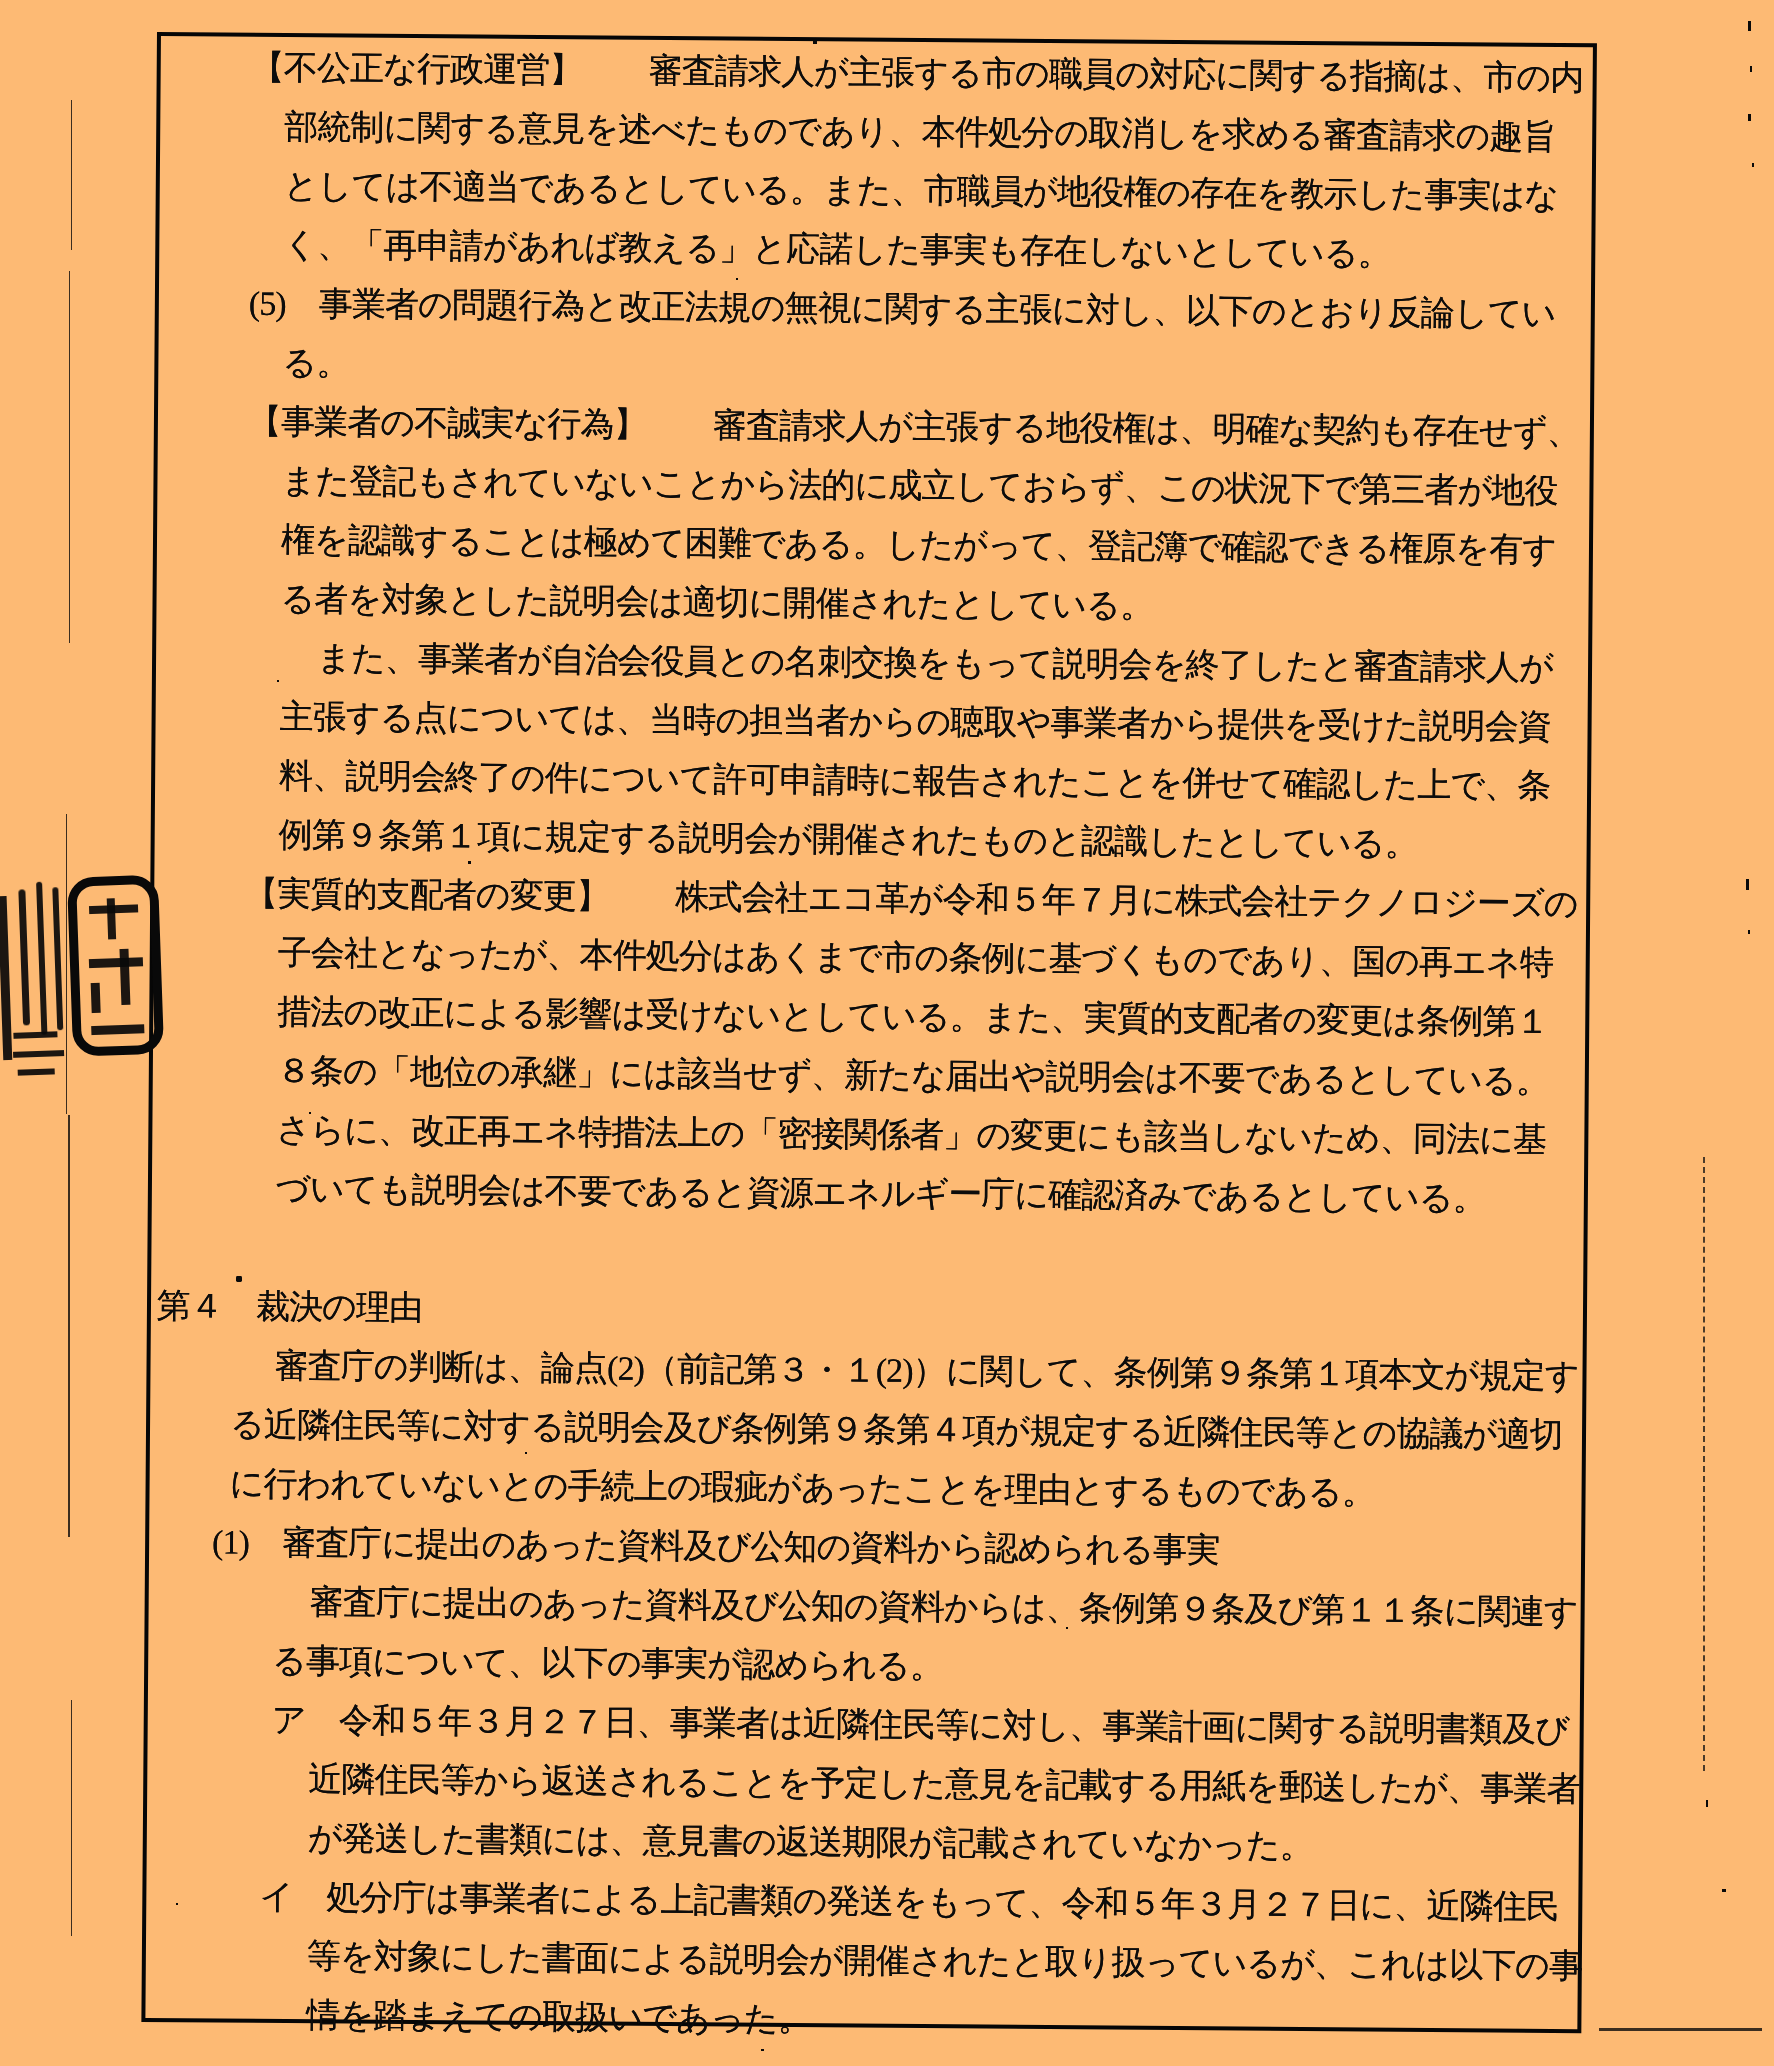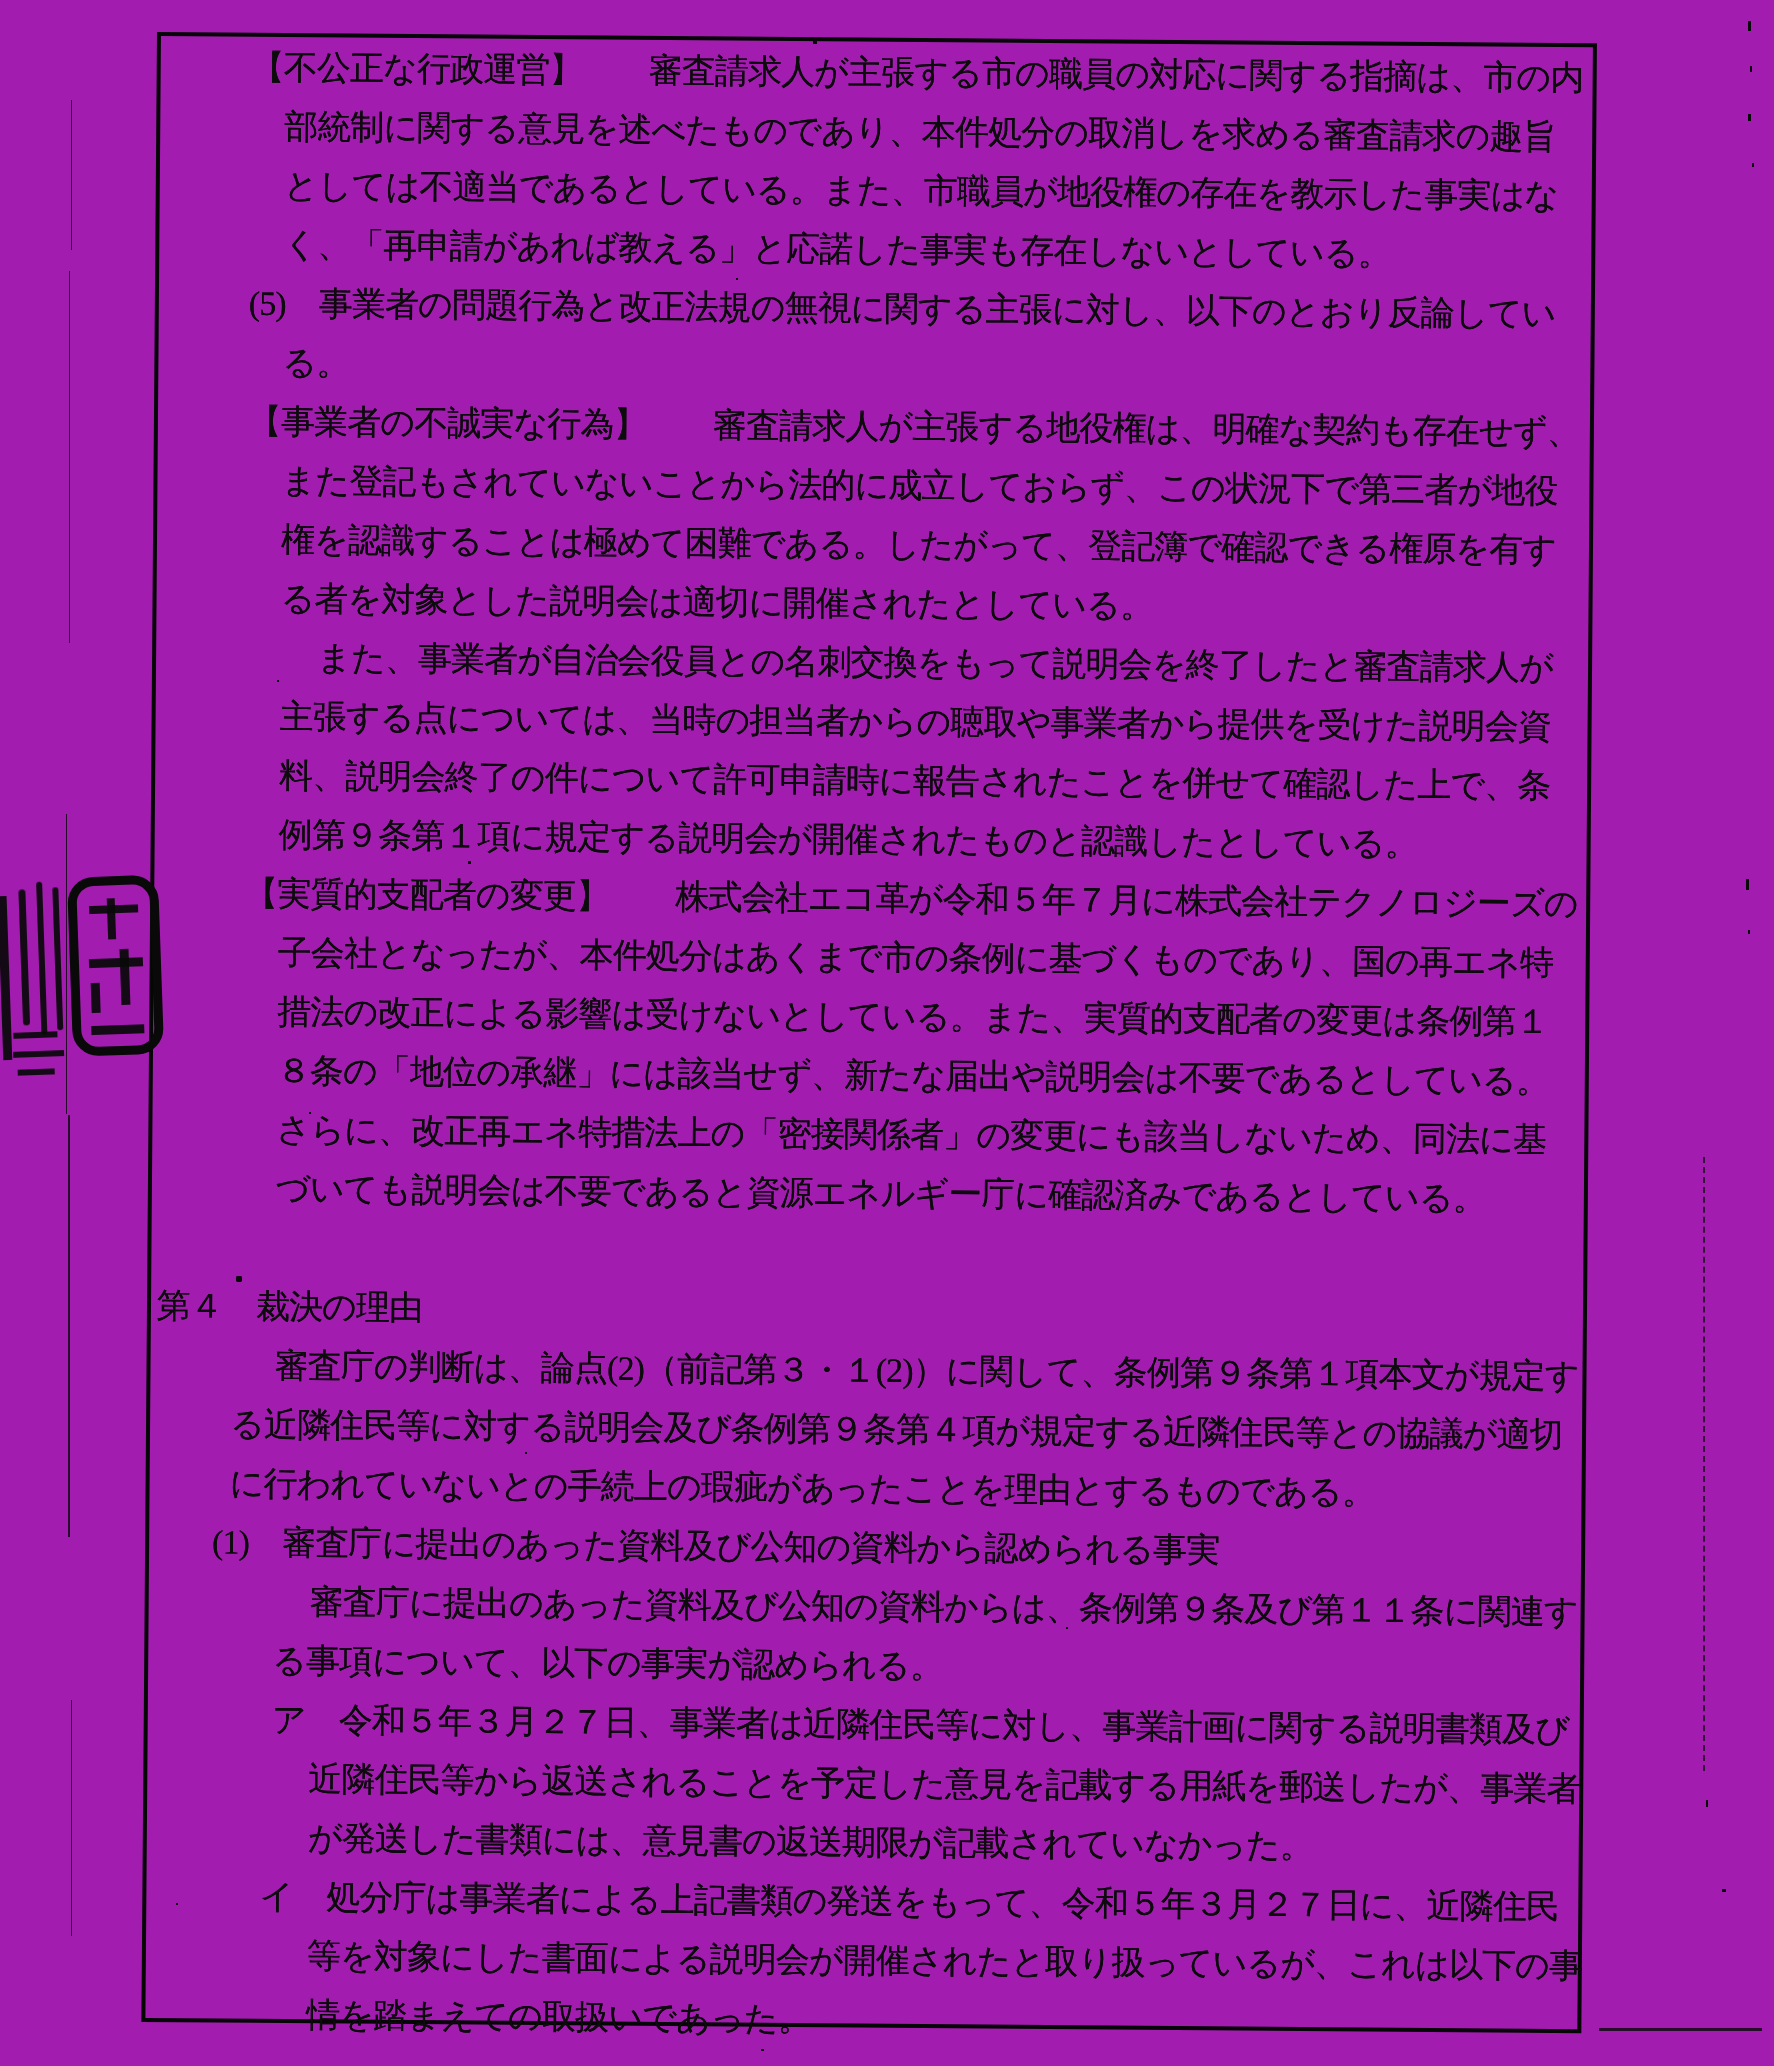--- a/index.html
+++ b/index.html
@@ -1,19 +1,19 @@
 <!DOCTYPE html>
 <html style="font-size:11.4px"><head>
 <meta charset="utf-8">
 <style>
   html,body{margin:0;padding:0;background:#e8e8e8;}
   .page{
     position:relative;
     width:1775px;height:2066px;
-    background:#a21caf;
+    background:#fdba74;
     overflow:hidden;
     font-family:"Liberation Serif","DejaVu Serif",serif;
   }
   
   .docbox{
     position:absolute;
     left:157px;top:32px;
     width:1440px;height:1990px;
     border:4.3px solid #060606;
     box-sizing:border-box;

